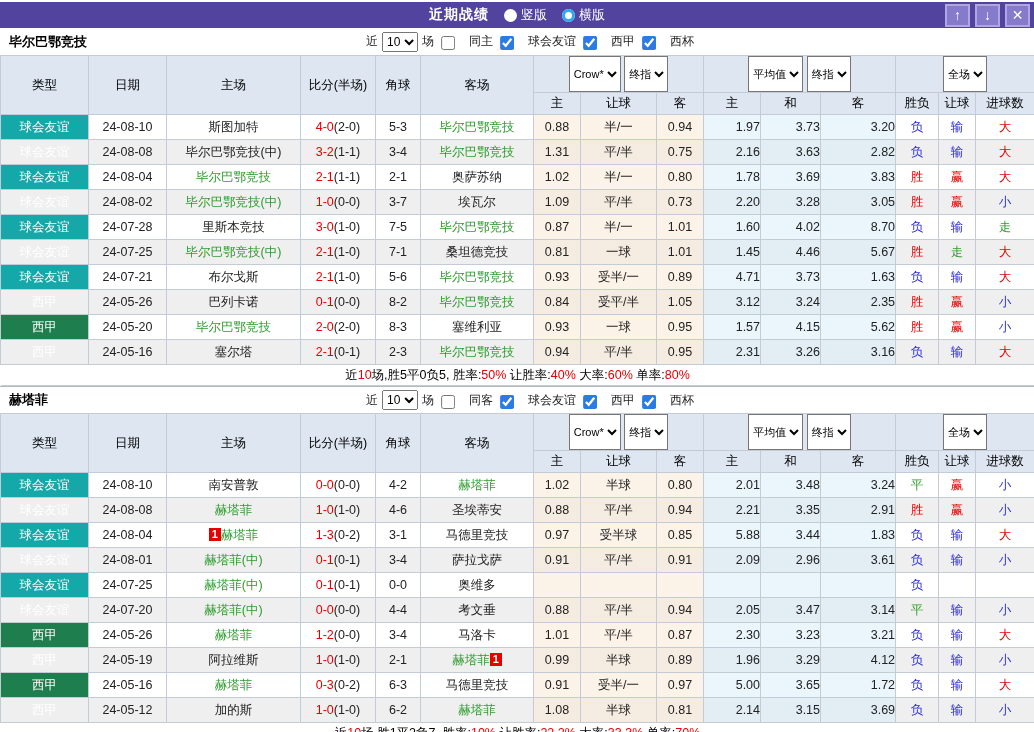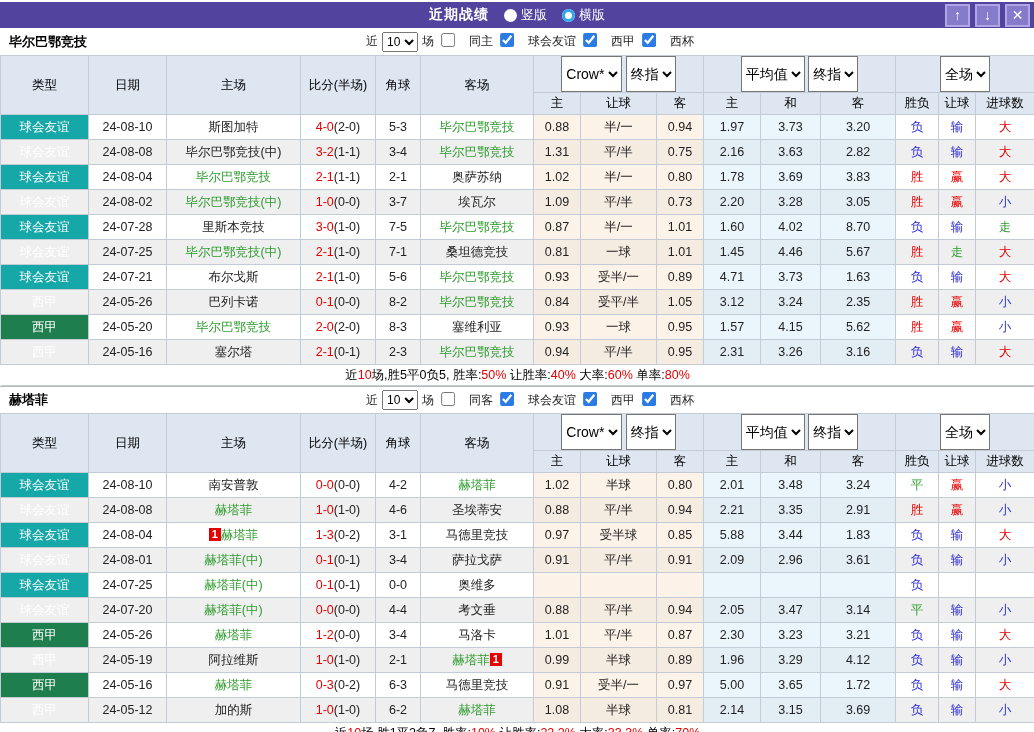--- a/index.html
+++ b/index.html
@@ -17,31 +17,31 @@
   .winbtns { position:absolute; right:4px; top:2px; display:flex; gap:5px; }
   .winbtn { width:25px; height:23px; background:#867BCB; border:2px solid #AFA6E3;
             color:#fff; font-weight:bold; font-size:14px; line-height:19px; text-align:center; cursor:pointer; }
 
   
   .team-row { position:relative; height:27px; display:flex; align-items:center; background:#fff; }
   .section + .section .team-row { border-top:1px solid #B9B9B9; }
   .team-name { font-weight:bold; font-size:13px; margin-left:9px; color:#000; }
   .filter { position:absolute; left:50%; transform:translateX(-46%); display:flex; align-items:center; gap:2px; white-space:nowrap; }
   .filter select { font-size:12px; height:20px; margin:0 2px; }
-  .filter label { display:flex; align-items:flex-start;gap:13px; }
+  .filter label { display:flex; align-items:flex-end;gap:13px; }
   .filter input[type=checkbox] { width:14px; height:14px; accent-color:#2B7BE4; margin:0 1px 0 5px; }
 
   table { border-collapse:collapse; table-layout:fixed; width:1034px; }
   th, td { border:1px solid #C3CCD6; text-align:center; overflow:hidden; white-space:nowrap; }
   thead th { background:#DDE6F1; font-weight:normal; height:22px; font-size:12.5px; color:#000; }
-  thead .selrow select { font-size:14px; height:36px; background:#fff; }
+  thead .selrow select { font-size:11px; height:36px; background:#fff; }
   tbody td { height:25px; font-size:12.5px; background-clip:padding-box; }
   tbody tr.alt td { background-color:#EFEFEF; }
   td.oc { background-image:linear-gradient(rgba(250,233,214,.55),rgba(250,233,214,.55)); }
-  td.ab { background-image:linear-gradient(rgba(213,236,249,.5),rgba(213,236,249,.5)); }
+  td.ab { background-image:linear-gradient(rgba(213,236,249,.5),rgba(213,236,249,.5));text-align:right; }
   td.t-f { background:#16A8A8; color:#fff; }
   td.t-l { background:#1E7E4D; color:#fff; }
   .cr { color:#E60000;text-align:right; } .cb { color:#2B2BD5; } .cg { color:#2E9B2E; }
   .tg { color:#2E9B2E; }
   .teamlink { cursor:pointer; }
   .badge { display:inline-block; background:#E60000; color:#fff; font-size:11px; line-height:13px;
            padding:0 3px; font-weight:bold; vertical-align:1px; }
   tfoot td { height:21px; font-size:12.5px; border-left:none; border-right:none; background:#fff; }
   .sum-k { color:#000; } .sum-r { color:#E60000; }
   .page-end { border-bottom:1px solid #BFBFBF; height:0; }

